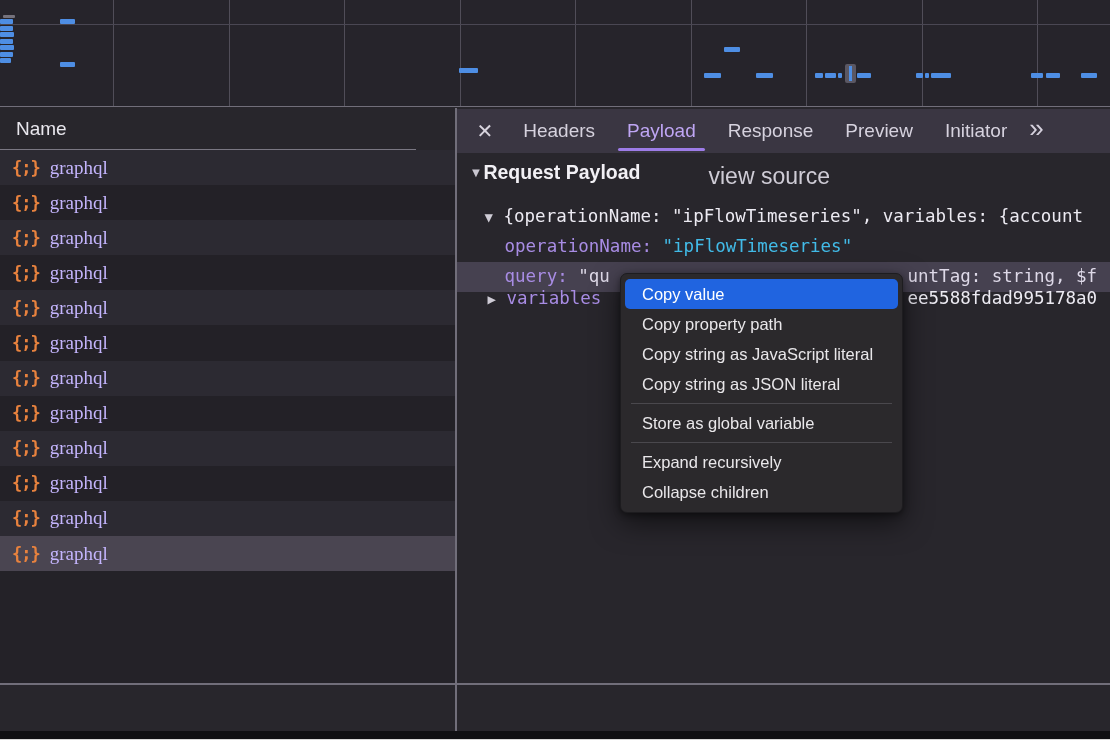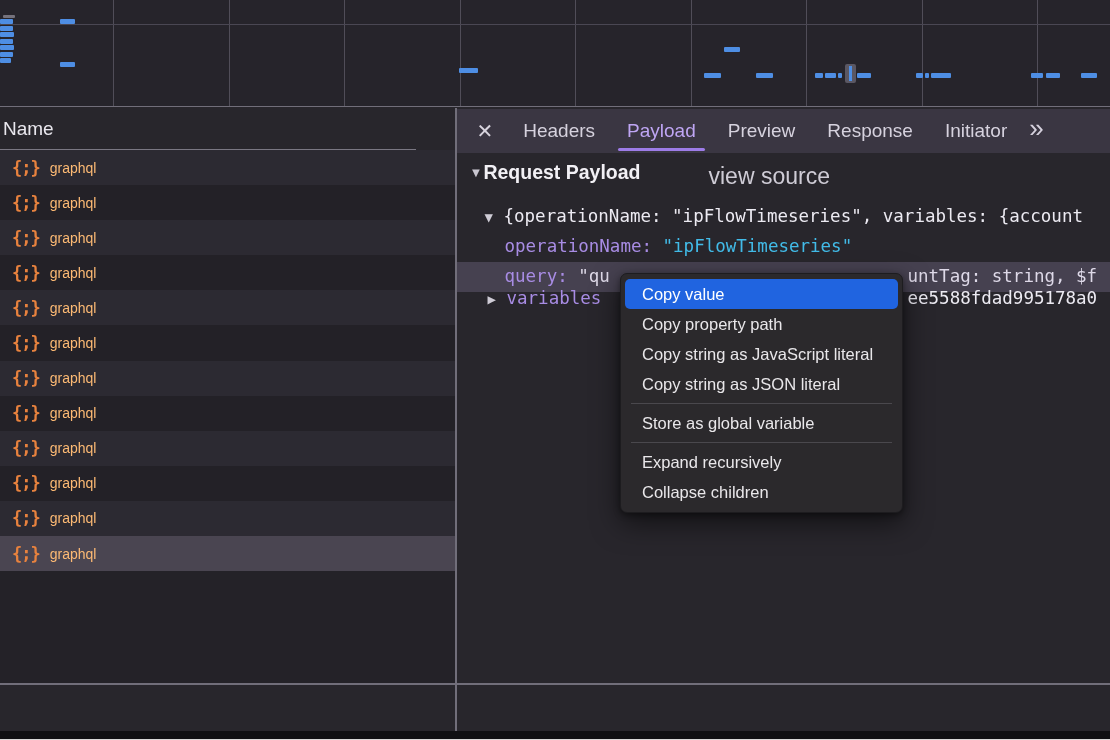--- a/index.html
+++ b/index.html
@@ -20,30 +20,30 @@
   .ov-hline { position:absolute; left:0; right:0; top:24px; height:1px; background:#4a4753; }
   .wbar { position:absolute; border-radius:1px; background:#4e8ee4; }
   .wbar.gray { background:#75727c; }
   .ov-marker { position:absolute; background:#5a5763; border-radius:2px; }
   .ov-marker .mline { position:absolute; left:4px; top:2px; bottom:2px; width:3px; background:#4e8ee4; }
 
   
   .name-header {
     position:absolute; left:0; top:108.5px; width:416px; height:41.5px;
     background:#28262c; border-bottom:1.5px solid #7a7783;
-    display:flex; align-items:center; padding-left:3px;
+    display:flex; align-items:center; padding-left:16px;
     color:#e9e7ee; font-size:19px;
   }
   .request-list { position:absolute; left:0; top:150px; width:455px; height:533px; background:#242228; }
   .req-row { height:35.1px; display:flex; align-items:center; padding-left:12px; cursor:default; }
   .req-row.even { background:#2c2a32; }
   .req-row.odd  { background:#232127; }
   .req-row.selected { background:#4a4551; }
   .req-icon { color:#e8823e; font-family:"DejaVu Sans Mono", monospace; font-size:17px; font-weight:bold; margin-right:10px; letter-spacing:-1px; }
-  .req-label { color:#fdba74; font-size:14px; }
+  .req-label { color:#c4b5fd; font-size:19px;font-family:Liberation Serif, serif; }
 
   
   .v-divider { position:absolute; left:455px; top:108px; width:1.5px; height:623px; background:#716e7a; }
   .bottom-line { position:absolute; left:0; top:683px; width:1110px; height:1.5px; background:#716e7a; }
   .bottom-black { position:absolute; left:0; top:731px; width:1110px; height:7.5px; background:#101013; }
   .bottom-light { position:absolute; left:0; top:738.5px; width:1110px; height:1.5px; background:#d8d8d8; }
 
   
   .tabbar {
     position:absolute; left:456.5px; top:108.5px; width:653.5px; height:44.5px;
@@ -186,24 +186,24 @@
   <div class="tabbar">
     <span class="tab-close">✕</span>
     <div class="tab">
         <span>Headers</span>
       </div>
     <div class="tab active">
         <span>Payload</span>
         <span class="tab-underline"></span>
       </div>
     <div class="tab">
+        <span>Response</span>
+      </div>
+    <div class="tab">
         <span>Preview</span>
-      </div>
-    <div class="tab">
-        <span>Response</span>
       </div>
     <div class="tab">
         <span>Initiator</span>
       </div>
     <span class="tab-overflow">»</span>
   </div>
 
   <div class="detail">
     <div class="section-row">
       <span class="section-title"><span class="tri">▼</span><span>Request Payload</span></span>

